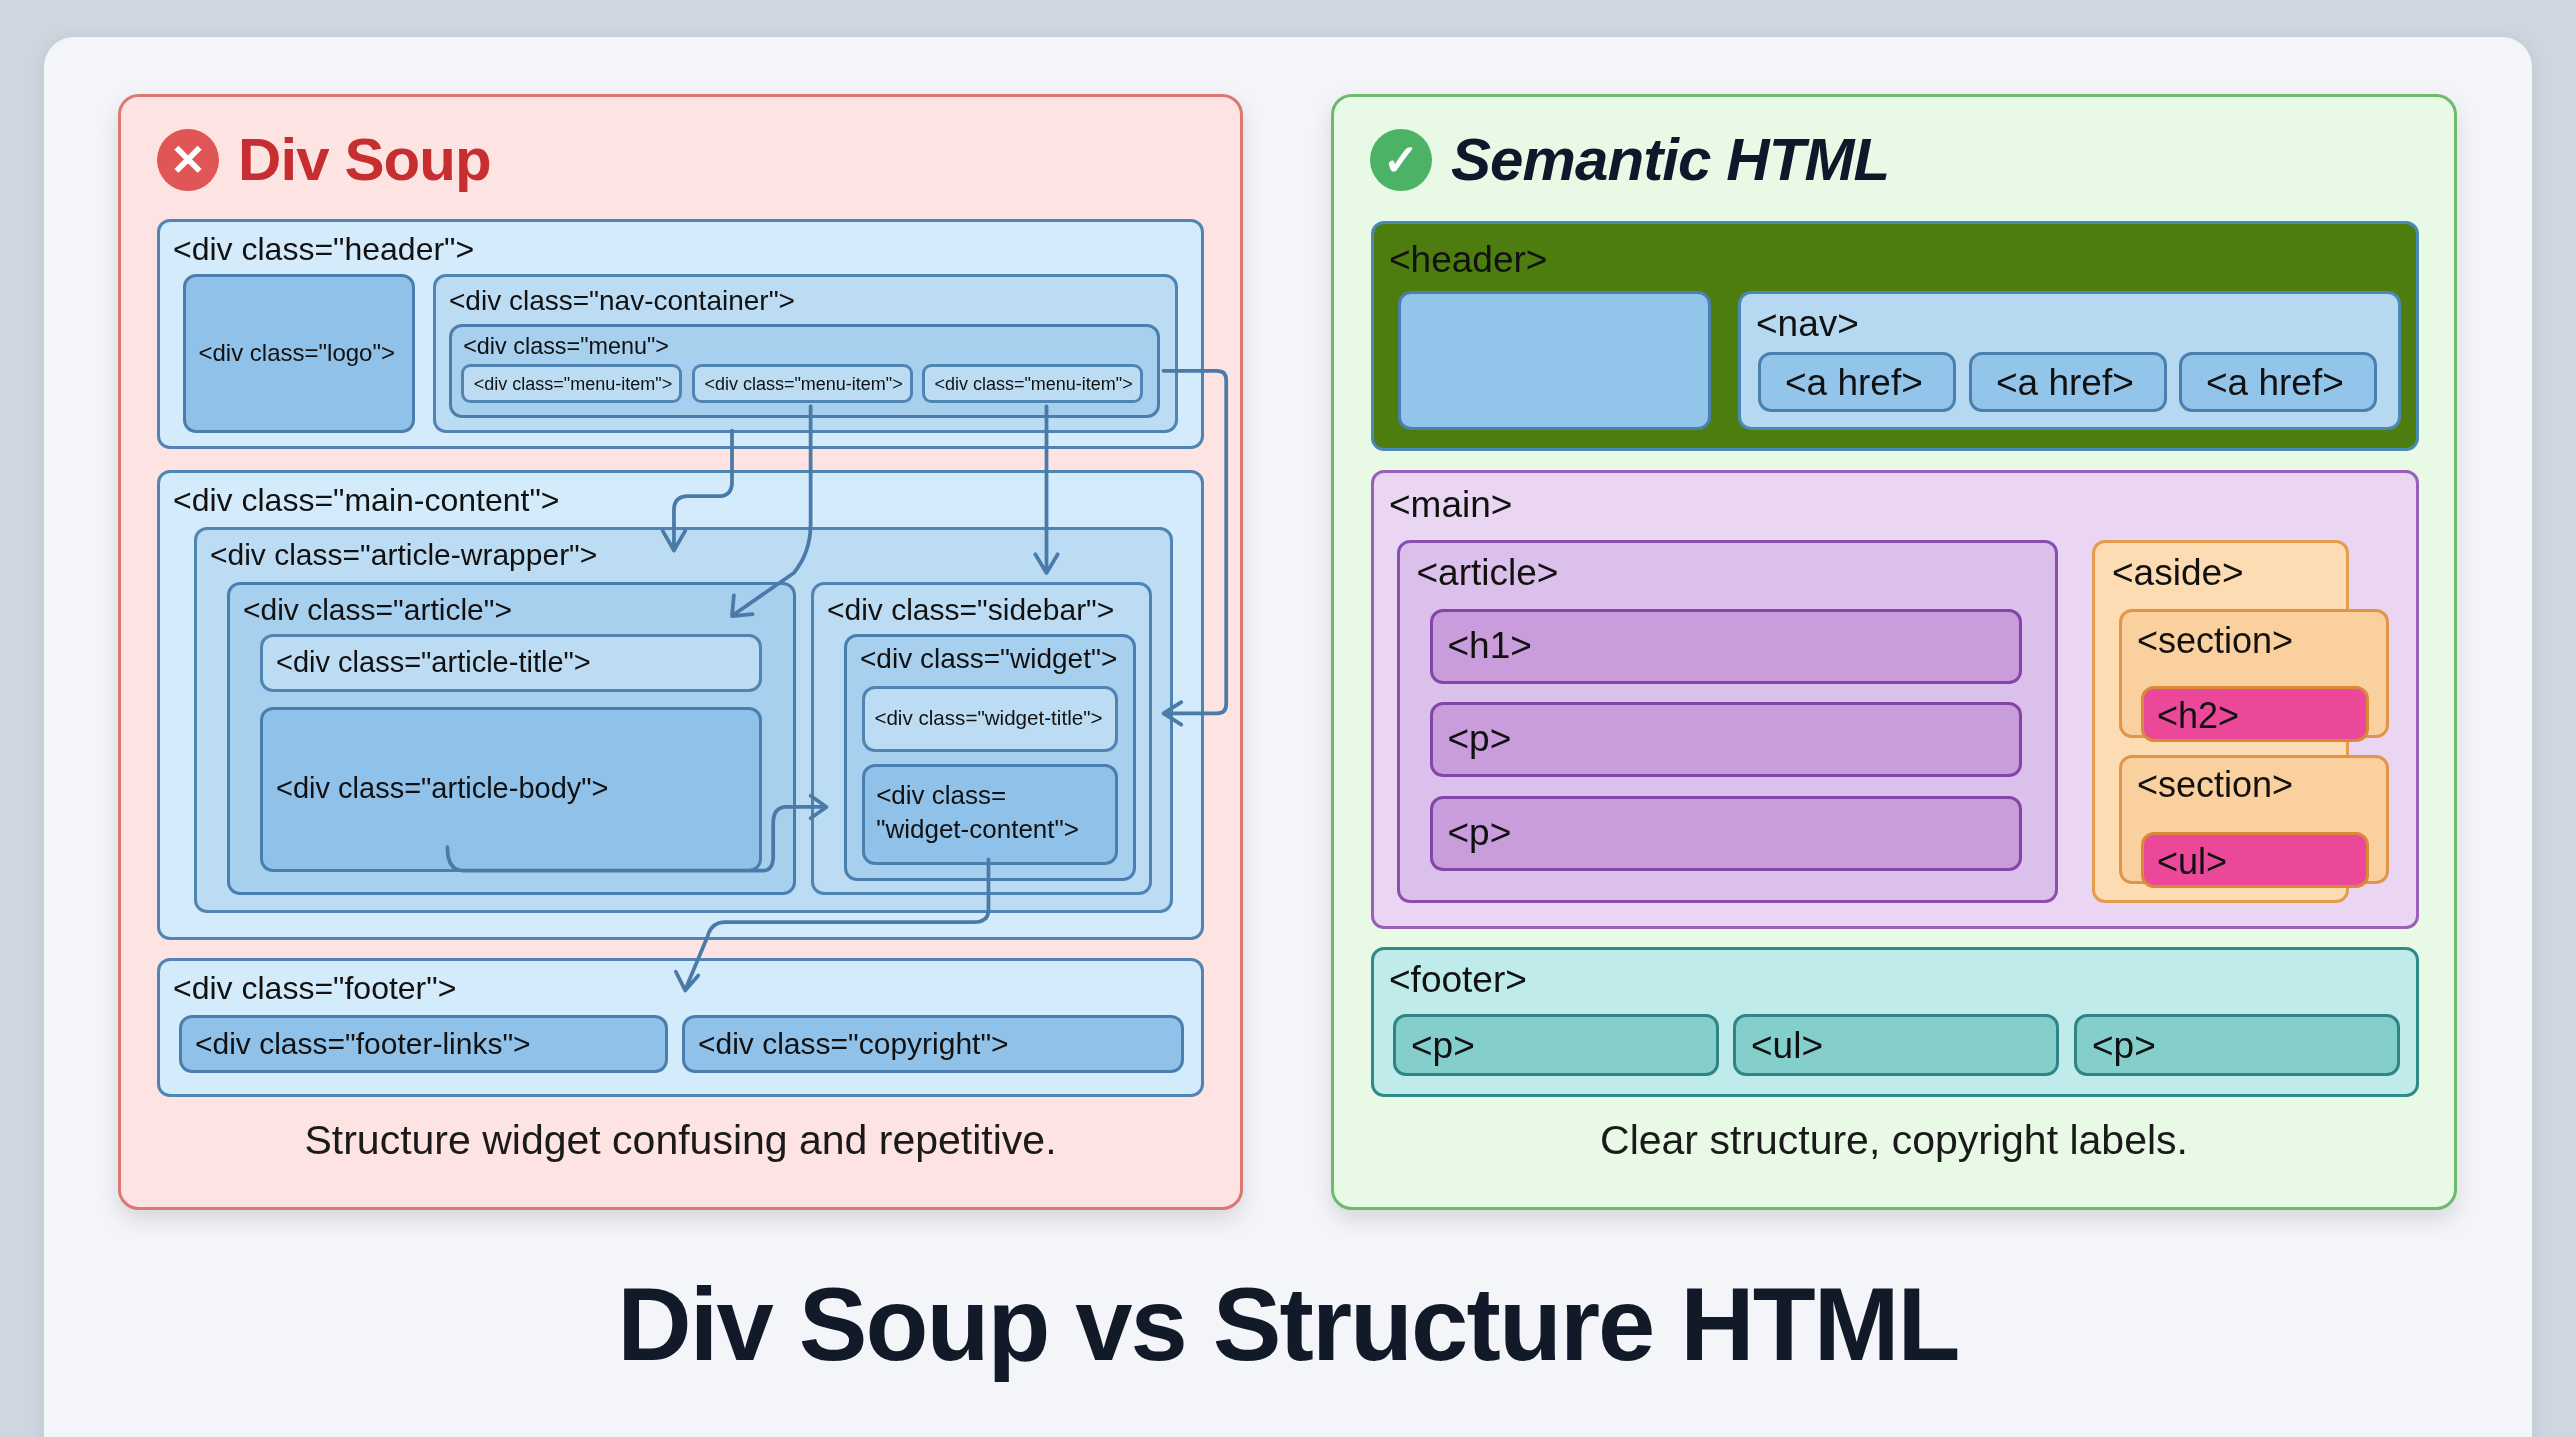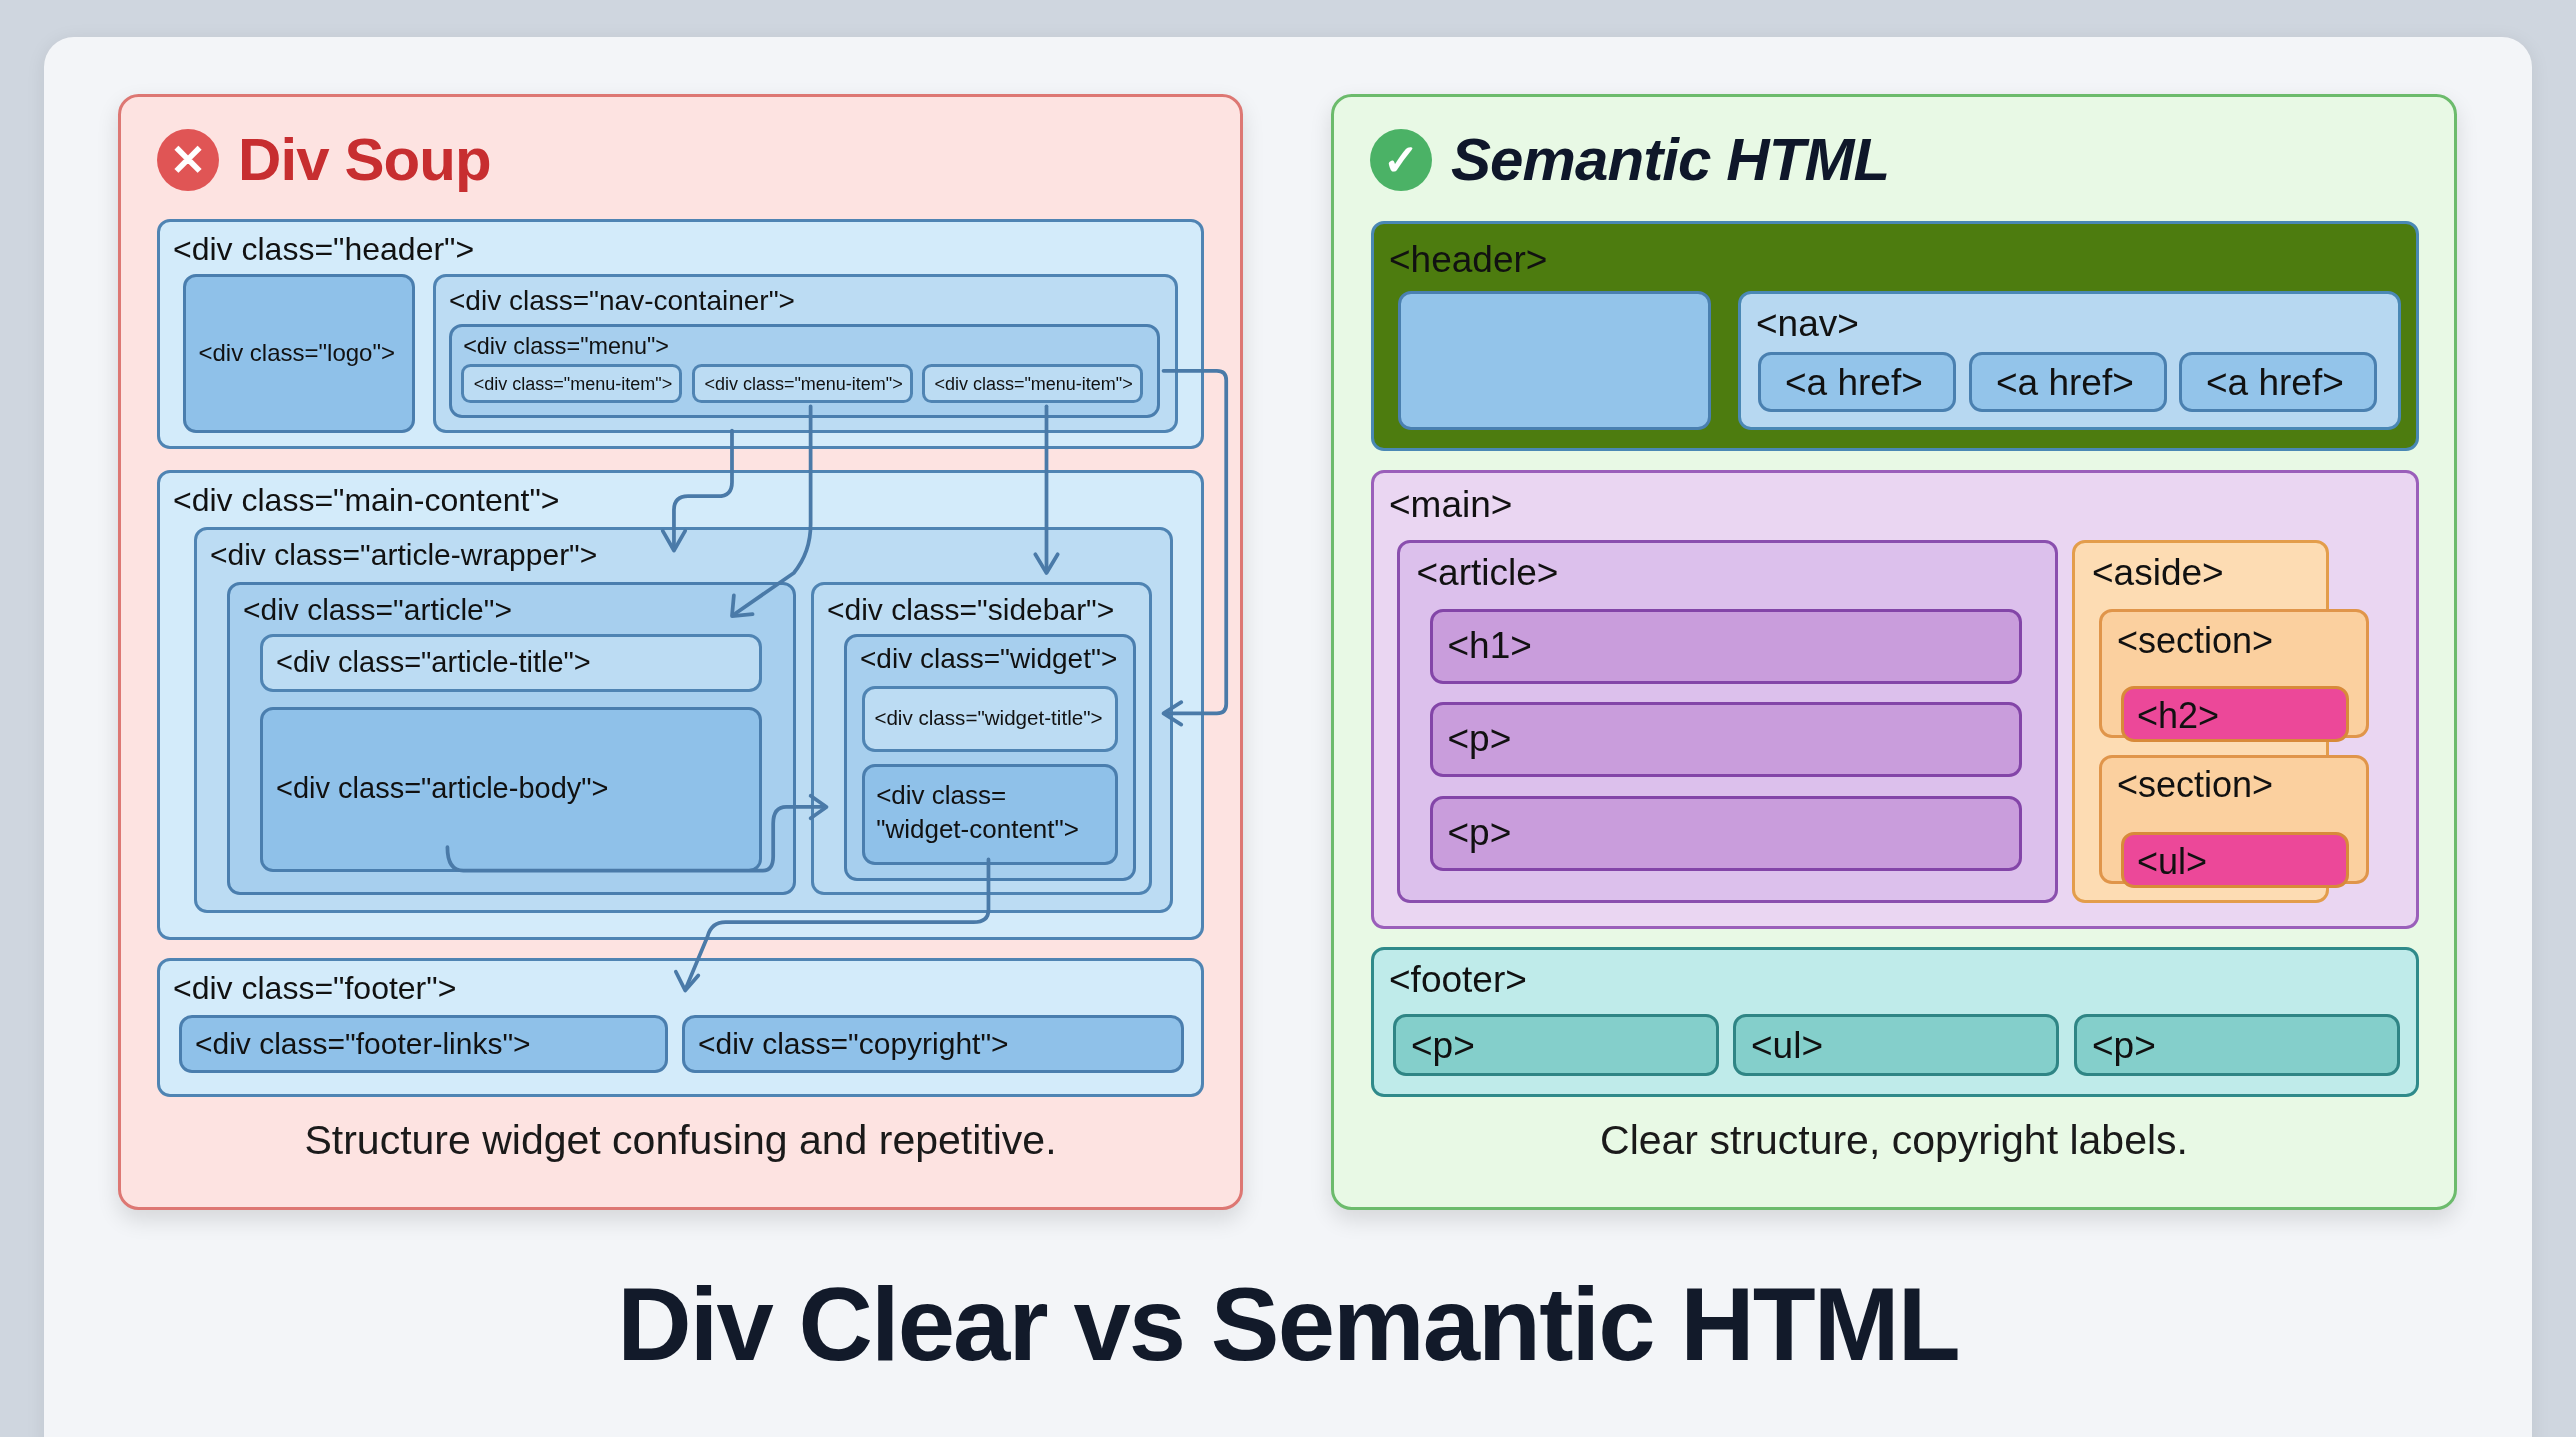--- a/index.html
+++ b/index.html
@@ -175,21 +175,21 @@
       <div class="box s-pur3" style="left:30px;top:66px;width:592px;height:75px;">
         <span class="lbl" style="left:15px;top:13px;font-size:37px;">&lt;h1&gt;</span>
       </div>
       <div class="box s-pur3" style="left:30px;top:159px;width:592px;height:75px;">
         <span class="lbl" style="left:15px;top:13px;font-size:37px;">&lt;p&gt;</span>
       </div>
       <div class="box s-pur3" style="left:30px;top:253px;width:592px;height:75px;">
         <span class="lbl" style="left:15px;top:13px;font-size:37px;">&lt;p&gt;</span>
       </div>
     </div>
-    <div class="box s-or1" style="left:698px;top:67px;width:257px;height:363px;">
+    <div class="box s-or1" style="left:718px;top:67px;width:257px;height:363px;">
       <span class="lbl" style="left:17px;top:9.4px;font-size:37px;">&lt;aside&gt;</span>
       <div class="box s-or2" style="left:24px;top:66px;width:270px;height:129px;">
         <span class="lbl" style="left:15px;top:7.5px;font-size:36px;">&lt;section&gt;</span>
         <div class="box s-or3" style="left:19px;top:54px;width:228px;height:56px;">
           <span class="lbl" style="left:13px;top:5.6px;font-size:36px;">&lt;h2&gt;</span>
         </div>
       </div>
       <div class="box s-or2" style="left:24px;top:212px;width:270px;height:129px;">
         <span class="lbl" style="left:15px;top:5.6px;font-size:36px;">&lt;section&gt;</span>
         <div class="box s-or3" style="left:19px;top:54px;width:228px;height:56px;">
@@ -231,14 +231,14 @@
     <path d="M1262 750 L1243 762 L1262 774"></path>
 
     <path d="M478 905 Q478 930 495 930 L815 930 Q826 930 826 915 L826 880 Q826 862 840 862 L880 862"></path>
     <path d="M866 850 L883 862 L866 874"></path>
 
     <path d="M1056 918 L1056 972 Q1056 985 1040 985 L775 985 Q760 985 756 1000 L733 1055"></path>
     <path d="M722 1038 L732 1058 L746 1042"></path>
   </g>
 </svg>
 
-<div class="main-title">Div Clear vs Semantic HTML</div>
+<div class="main-title">Div Soup vs Structure HTML</div>
 
 
 </body></html>

